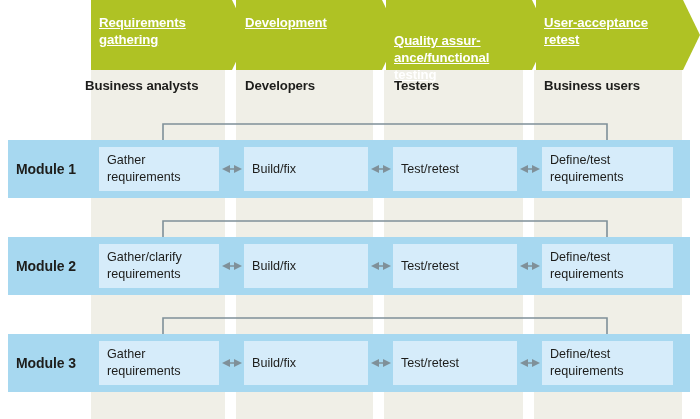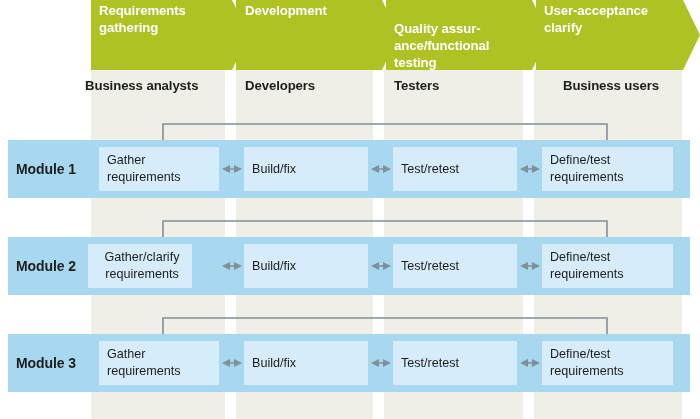--- a/index.html
+++ b/index.html
@@ -44,22 +44,23 @@
     align-items: flex-start;
     z-index: 5;
     pointer-events: none;
   }
   .chev-label span {
     display: block;
     color: #ffffff;
     font-size: 13.2px;
     font-weight: bold;
     line-height: 1.28;
-    padding-top: 3px;
+    padding-top: 15px;
     letter-spacing: -0.1px;
+    text-decoration: underline;
   }
 
   
   .role-cell {
     position: absolute;
     top: 72px;
     height: 46px;
     z-index: 3;
   }
   .role-cell span {
@@ -153,33 +154,33 @@
   </div>
   <div class="chev-label" style="left:245px; width:130px;">
     <span style="white-space:pre-line;">Development</span>
   </div>
   <div class="chev-label" style="left:394px; width:132px;margin-top:18px;">
     <span style="white-space:pre-line;">Quality assur-
 ance/functional
 testing</span>
   </div>
   <div class="chev-label" style="left:544px; width:134px;">
-    <span style="white-space:pre-line;">User-acceptance clarify</span>
+    <span style="white-space:pre-line;">User-acceptance retest</span>
   </div>
 
   <div class="role-cell" style="left:85px; width:120px;">
     <span>Business analysts</span>
   </div>
   <div class="role-cell" style="left:245px; width:124px;">
     <span>Developers</span>
   </div>
   <div class="role-cell" style="left:394px; width:124px;">
     <span>Testers</span>
   </div>
-  <div class="role-cell" style="left:544px; width:134px;text-align:center;">
+  <div class="role-cell" style="left:544px; width:134px;">
     <span>Business users</span>
   </div>
 
   <svg class="fb-layer" viewBox="0 0 700 419" width="700" height="419">
     <g stroke="#7f9099" stroke-width="1.6" fill="none">
 
       <path d="M607,152 L607,124 L163,124 L163,148"></path>
 
       <path d="M607,249 L607,221 L163,221 L163,245"></path>
 
@@ -206,21 +207,21 @@
     <span>Test/retest</span>
   </div>
   <div class="act-box" style="left:542px; width:131px; top:147px;">
     <span>Define/test requirements</span>
   </div>
 
   <div class="module-band" style="top:237px;"></div>
   <div class="module-label" style="top:237px;">
     <span>Module 2</span>
   </div>
-  <div class="act-box" style="left:88px; width:104px; top:244px;text-align:center;">
+  <div class="act-box" style="left:99px; width:120px; top:244px;">
     <span>Gather/clarify requirements</span>
   </div>
   <div class="act-box" style="left:244px; width:124px; top:244px;">
     <span>Build/fix</span>
   </div>
   <div class="act-box" style="left:393px; width:124px; top:244px;">
     <span>Test/retest</span>
   </div>
   <div class="act-box" style="left:542px; width:131px; top:244px;">
     <span>Define/test requirements</span>

